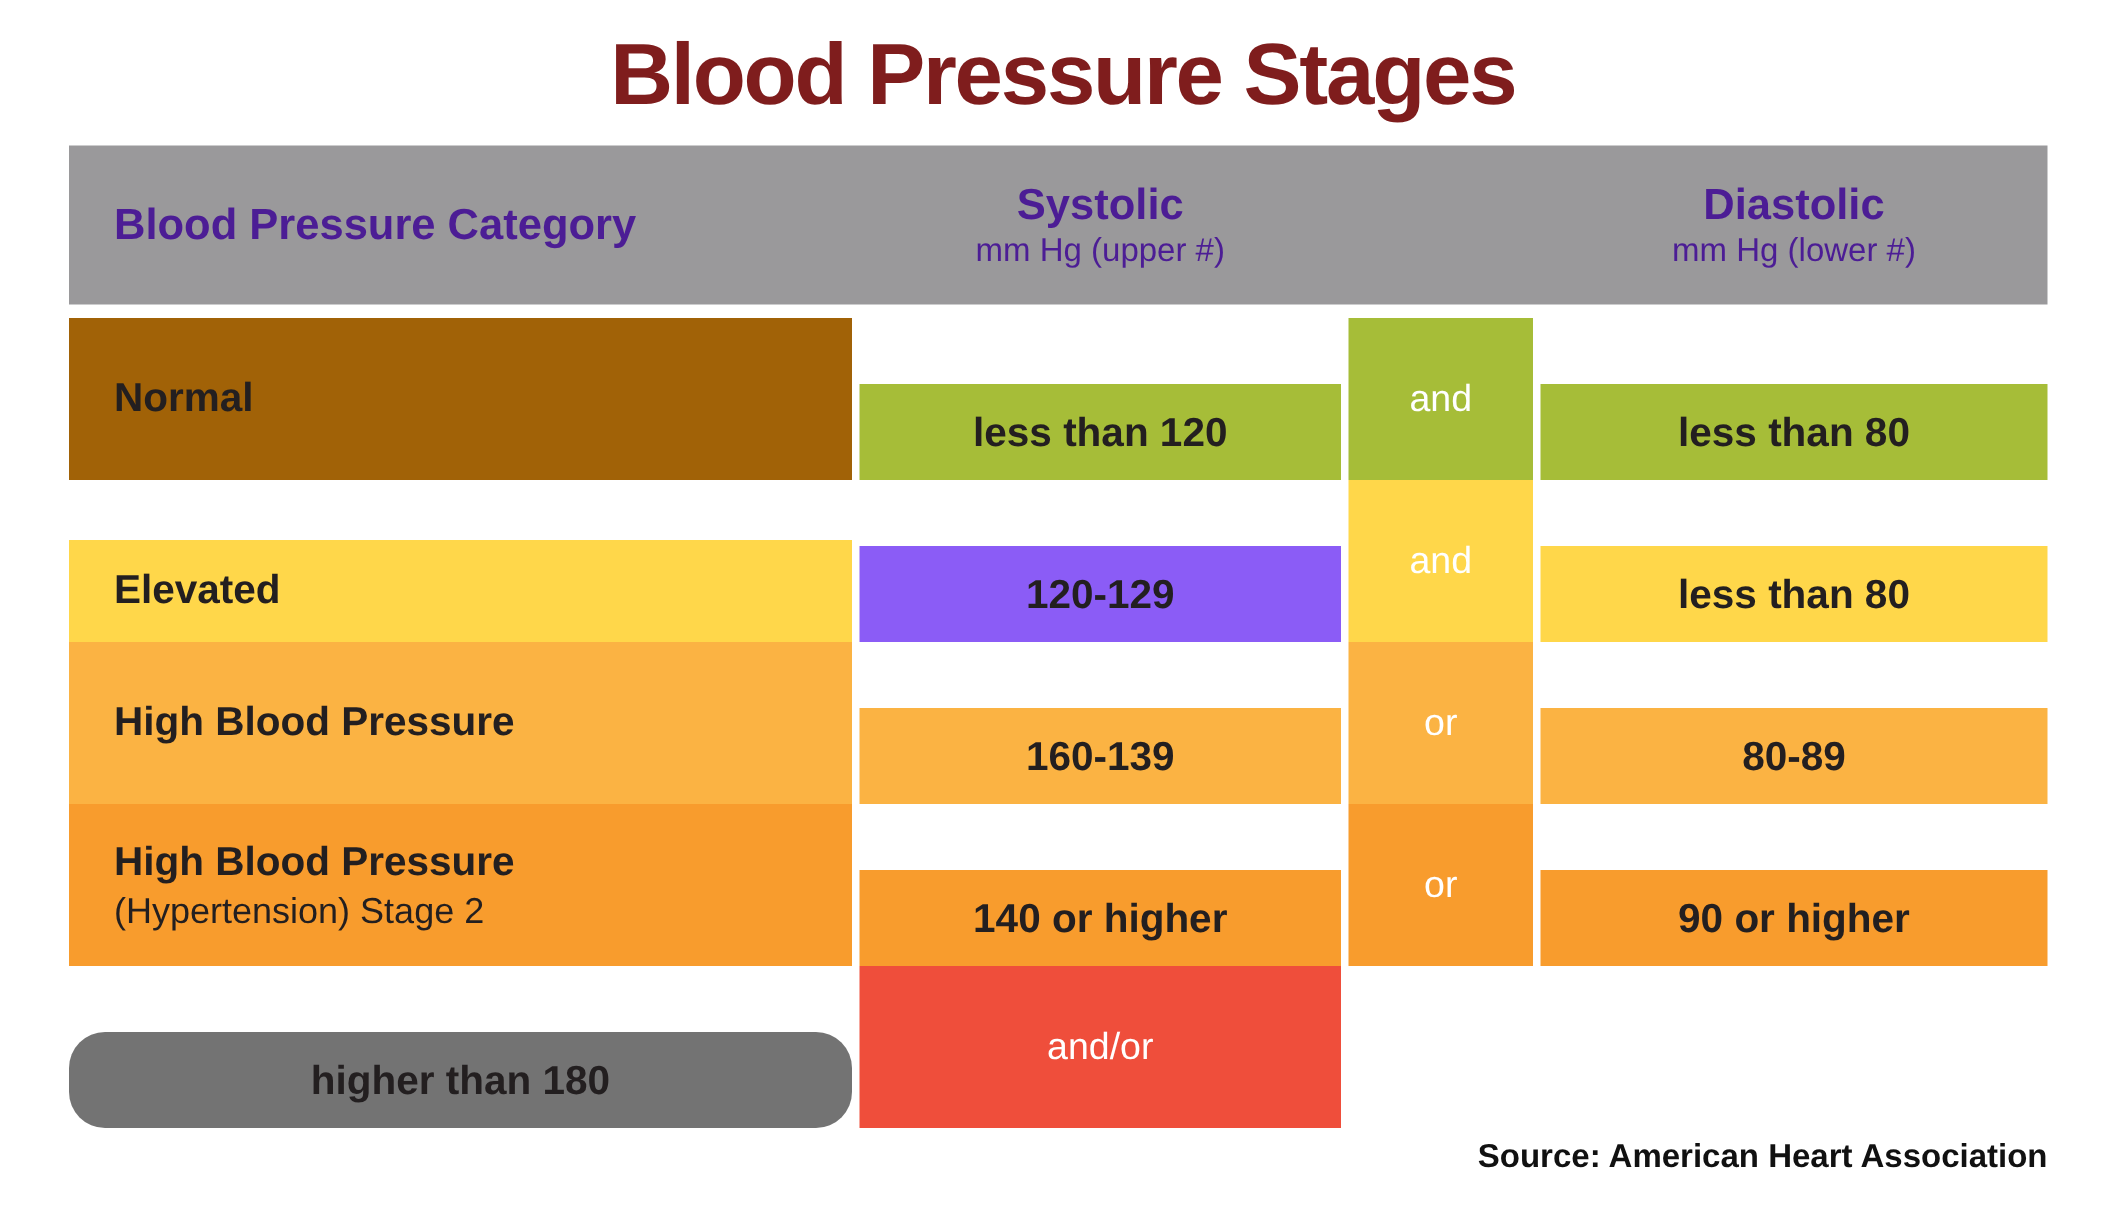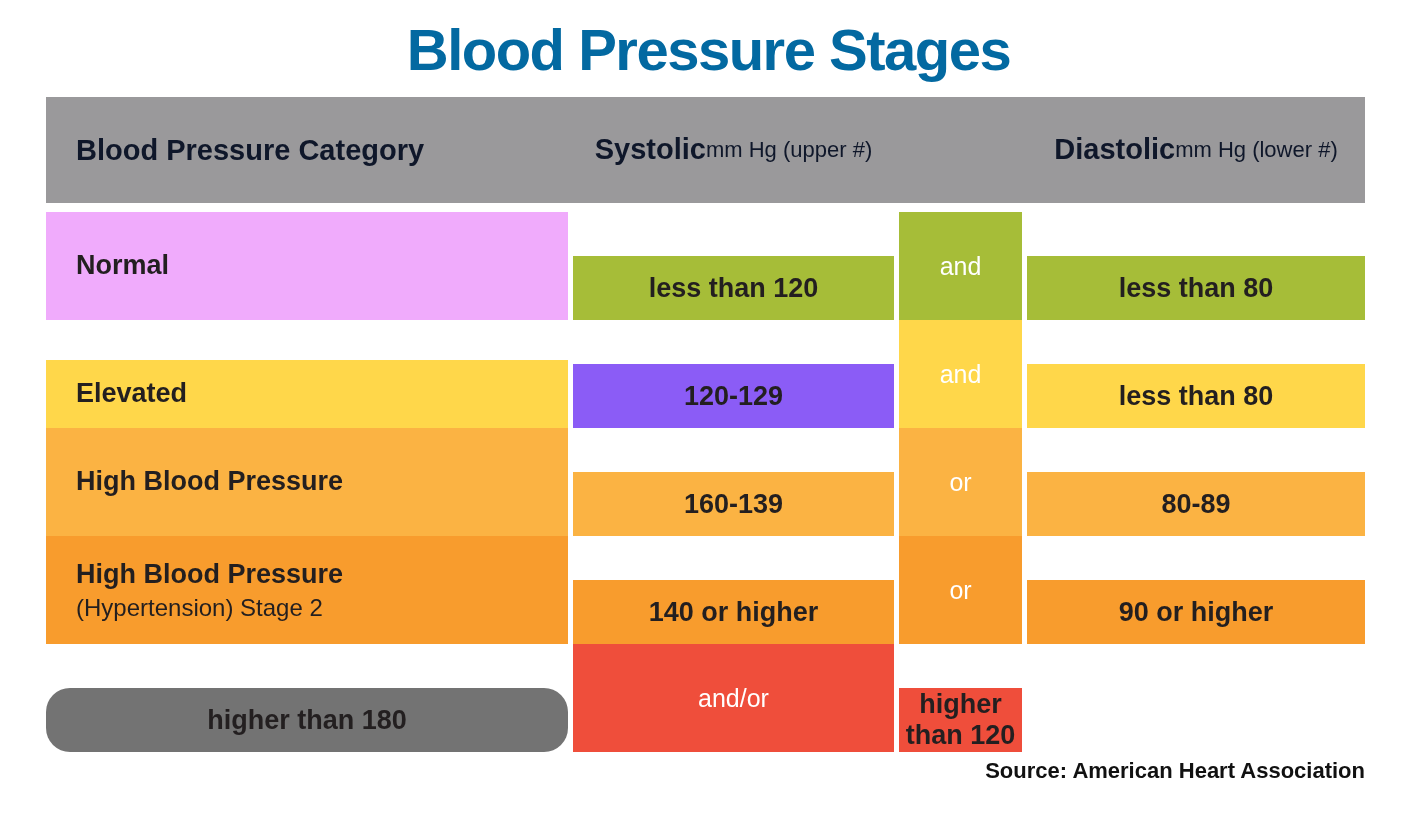--- a/index.html
+++ b/index.html
@@ -10,46 +10,46 @@
     overflow: hidden;
     position: relative;
   }
   .title {
     position: absolute;
     top: 16px; left: 0; width: 1417px;
     text-align: center;
     font-size: 58px;
     font-weight: 800;
     letter-spacing: -1.5px;
-    color: #0369a1;
+    color: #7f1d1d;
   }
   .table {
     position: absolute;
     left: 46px; top: 97px;
     width: 1319px;
   }
   .grid {
     display: grid;
     grid-template-columns: 522px 321px 123px 338px;
     column-gap: 5px;
   }
   .header {
     height: 106px;
     background: #9a999b;
-    color: #0f172a;
+    color: #4c1d95;
     align-items: center;
   }
   .header-cat {
     font-size: 29px;
     font-weight: 700;
     padding-left: 30px;
   }
   .header-col {
     display: flex;
-    flex-direction: row;
+    flex-direction: column;
     align-items: center;
     justify-content: center;
     text-align: center;
     line-height: 1.15;
   }
   .header-col .col-title { font-size: 29px; font-weight: 700; }
   .header-col .col-sub   { font-size: 22px; font-weight: 400; }
   .rows { margin-top: 9px; }
   .row { height: 108px; }
   .cell {
@@ -104,21 +104,21 @@
     </div>
     <div></div>
     <div class="header-col">
       <span class="col-title">Diastolic</span>
       <span class="col-sub">mm Hg (lower #)</span>
     </div>
   </div>
 
   <div class="rows">
       <div class="grid row">
-    <div class="cell cell-cat" style="background: #f0abfc;">
+    <div class="cell cell-cat" style="background: #a16207;">
       <span class="cat-main">Normal</span>
 
     </div>
     <div class="cell cell-val" style="background: rgb(166, 189, 56);">less than 120</div>
     <div class="cell cell-conn" style="background: rgb(166, 189, 56);">and</div>
     <div class="cell cell-val" style="background: rgb(166, 189, 56);">less than 80</div>
   </div>
       <div class="grid row">
     <div class="cell cell-cat" style="background: rgb(255, 215, 74); margin-top: 40px;">
       <span class="cat-main">Elevated</span>
@@ -141,18 +141,17 @@
       <span class="cat-main">High Blood Pressure</span>
       <span class="cat-sub">(Hypertension) Stage 2</span>
     </div>
     <div class="cell cell-val" style="background: rgb(248, 156, 45);">140 or higher</div>
     <div class="cell cell-conn" style="background: rgb(248, 156, 45);">or</div>
     <div class="cell cell-val" style="background: rgb(248, 156, 45);">90 or higher</div>
   </div>
       <div class="grid row">
     <div class="cell cell-val" style="background: #737373; border-radius: 24px;">higher than 180</div>
     <div class="cell cell-conn" style="background: rgb(239, 78, 59);">and/or</div>
-    <div class="cell cell-val" style="background: rgb(239, 78, 59);">higher than 120</div>
   </div>
     </div>
 </div>
 
 <div class="source">Source: American Heart Association</div>
 
 </body></html>

